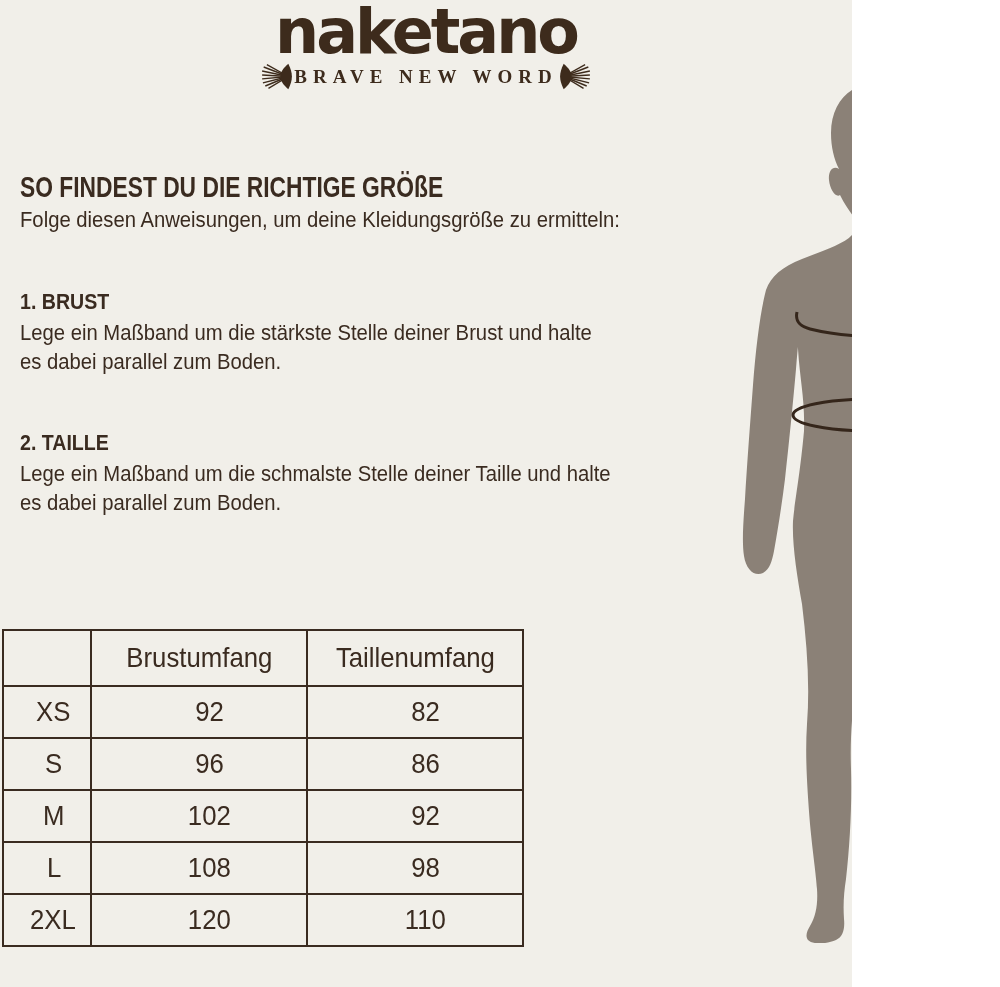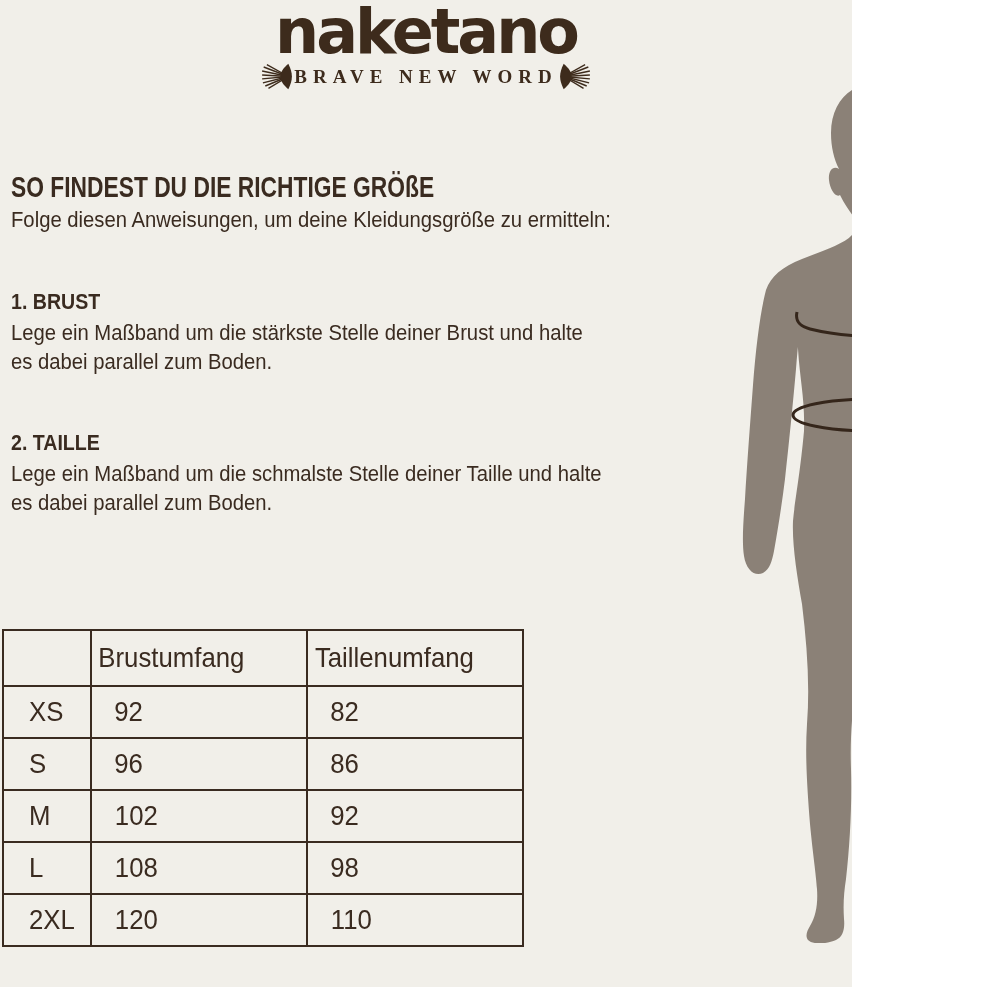--- a/index.html
+++ b/index.html
@@ -20,21 +20,21 @@
     margin-top:1px; display:flex; align-items:center; justify-content:center; gap:0;
     color:#3d2b1c;
   }
   .tagline-text{
     font-family:"Liberation Serif", serif;
     font-size:19px; letter-spacing:6px; font-weight:bold;
   }
   .orn{display:inline-block; width:32px; height:27px;}
   .orn.right{transform:scaleX(-1);}
   
-  .copy{position:absolute; left:11px; top:170px; width:680px;}
+  .copy{position:absolute; left:20px; top:170px; width:680px;}
   .cond{transform-origin:0 50%; display:block;}
   .guide-title{
     font-size:30px; font-weight:bold; line-height:33px; margin:0;
     transform:scaleX(0.76); white-space:nowrap; letter-spacing:0;
   }
   .guide-subtitle{
     font-size:22.5px; line-height:30px; margin:2px 0 0;
     transform:scaleX(0.9); white-space:nowrap;
   }
   .section{margin-top:53px;}
@@ -47,28 +47,28 @@
     font-size:22.5px; line-height:29px; margin-top:2px;
     transform:scaleX(0.9); white-space:nowrap;
   }
   
   .size-table{
     position:absolute; left:2px; top:629px;
     border-collapse:collapse; table-layout:fixed;
   }
   .size-table td, .size-table th{
     border:2px solid #3a2b20; font-weight:normal;
-    font-size:28px; color:#3a2b20; text-align:left; vertical-align:middle;
+    font-size:28px; color:#3a2b20; text-align:center; vertical-align:middle;
     padding:0;
   }
   .size-table th{height:54px;}
   .size-table td{height:50px;padding-left:21px;}
   .col-size{width:86px;}
   .col-val{width:214px;}
-  .size-table td:first-child{text-align:left; padding-left:25px;}
+  .size-table td:first-child{text-align:center; padding-left:15px;}
   .cellspan{display:inline-block; transform:scaleX(0.92);}
   .size-table td:first-child .cellspan{transform-origin:0 50%;}
   
   .figure{position:absolute; left:700px; top:83px; width:300px; height:860px;}
 </style>
 </head>
 <body>
 
 <div class="page">
 

